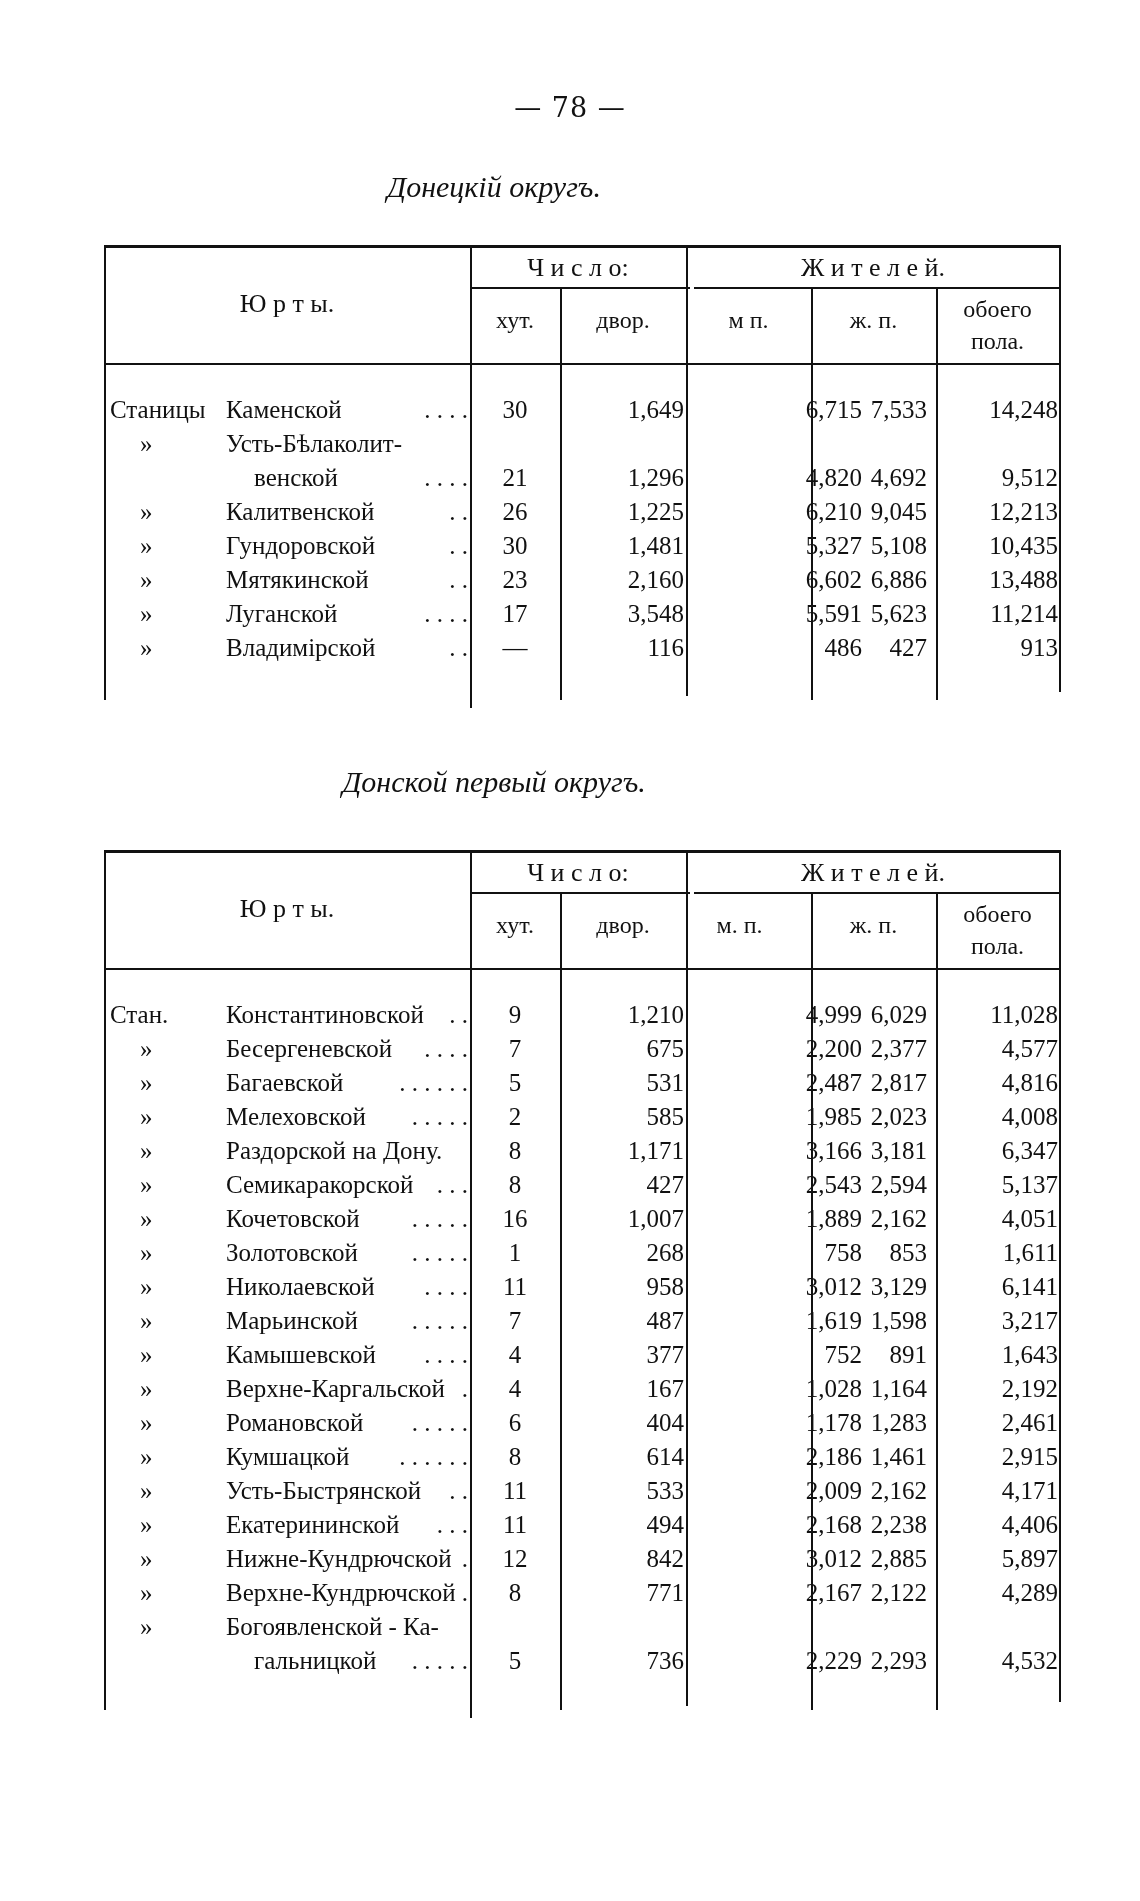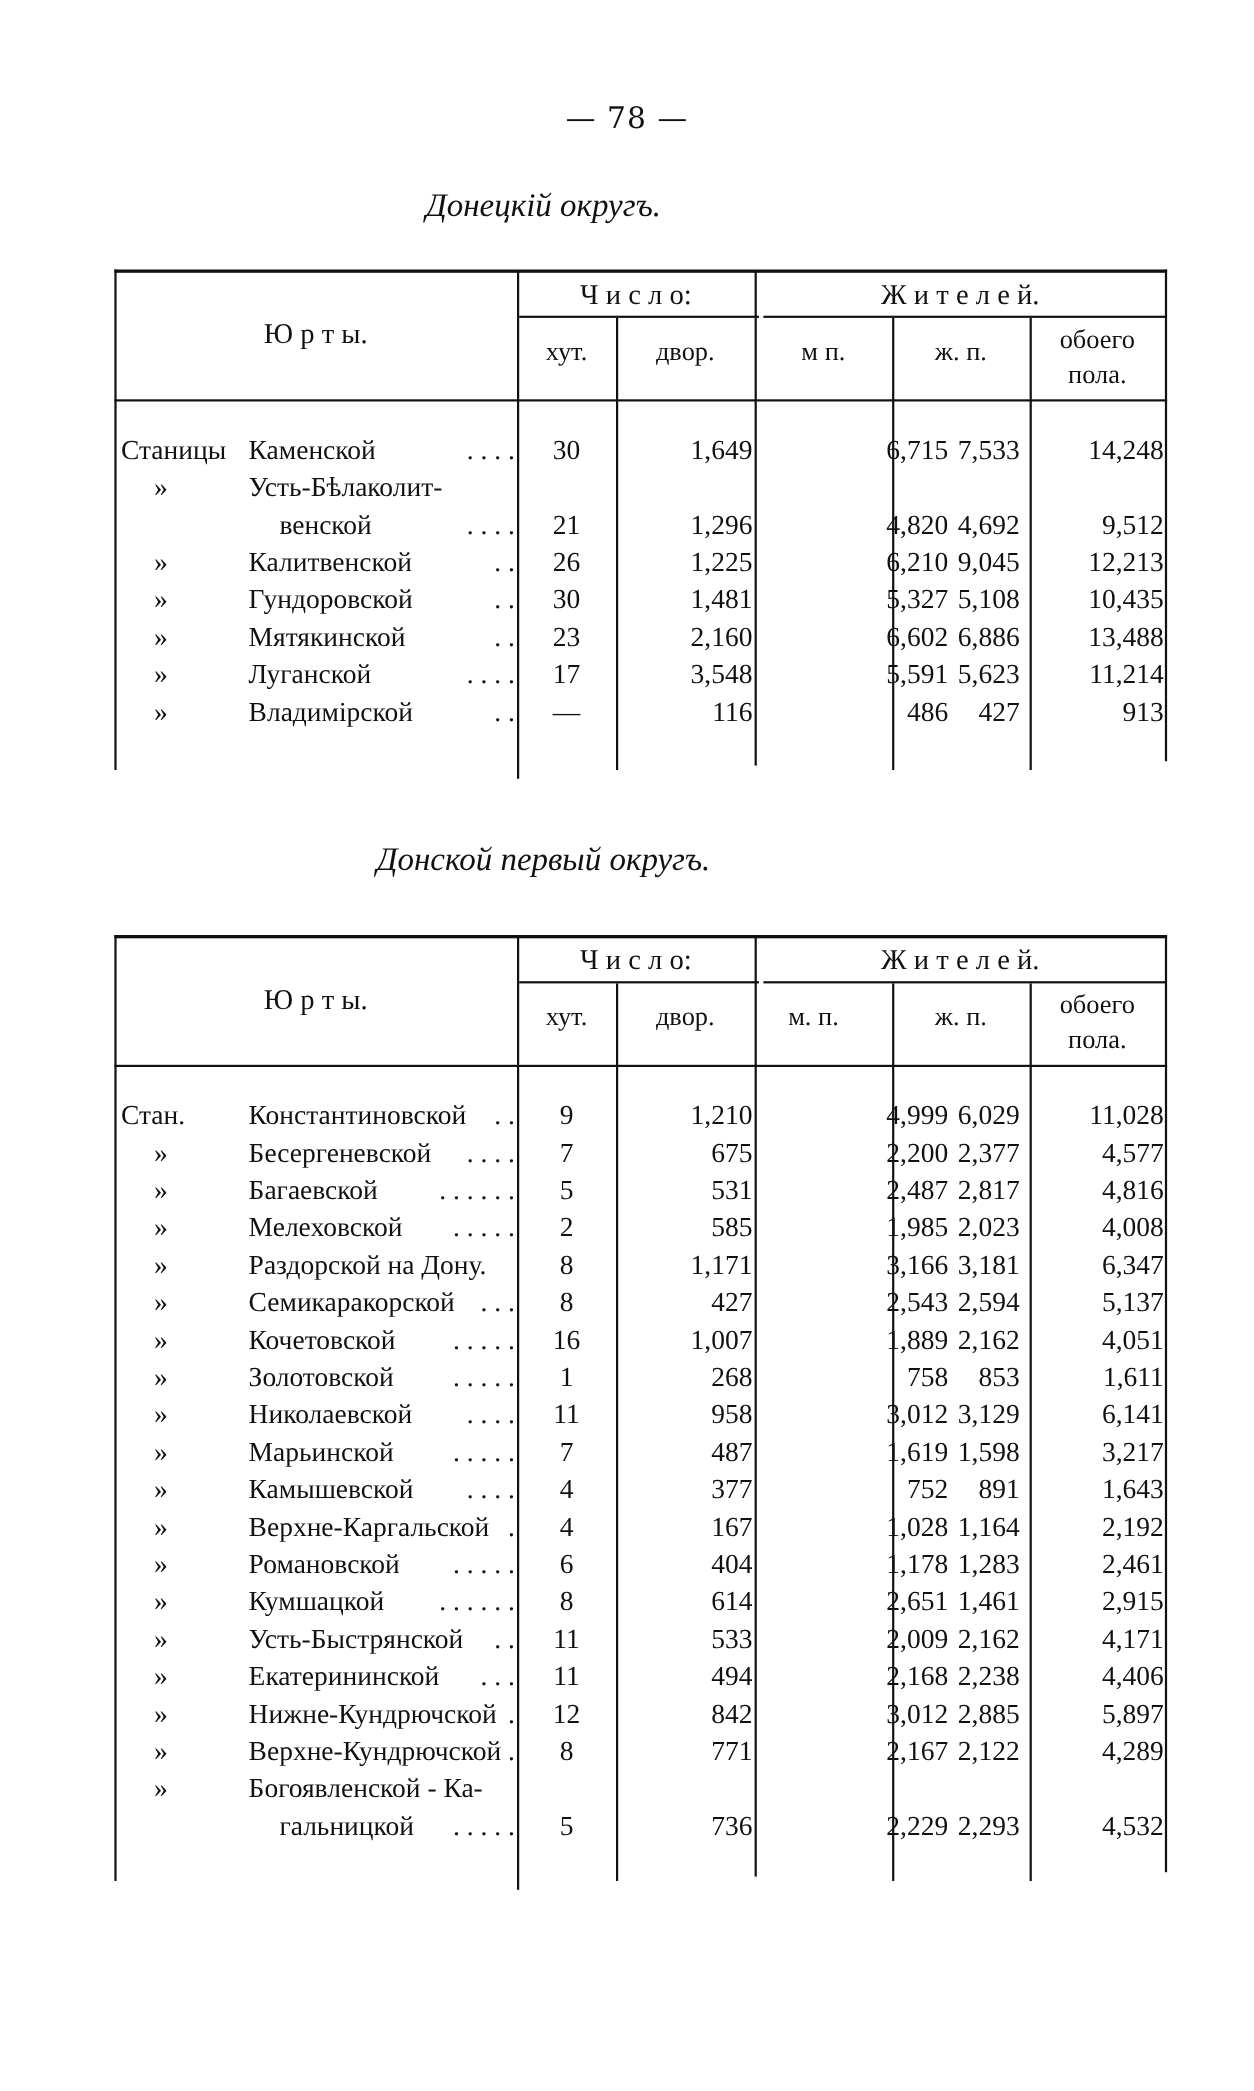--- a/index.html
+++ b/index.html
@@ -283,21 +283,21 @@
       <span class="c3">1,178</span>
       <span class="c4">1,283</span>
       <span class="c5">2,461</span>
     </div>
     <div class="row" style="top:590px">
       <span class="c-ditto">»</span>
       <span style="left:122px">Кумшацкой</span>
       <span class="leaders">. . . . . .</span>
       <span class="c1">8</span>
       <span class="c2">614</span>
-      <span class="c3">2,651</span>
+      <span class="c3">2,186</span>
       <span class="c4">1,461</span>
       <span class="c5">2,915</span>
     </div>
     <div class="row" style="top:624px">
       <span class="c-ditto">»</span>
       <span style="left:122px">Усть-Быстрянской</span>
       <span class="leaders">. .</span>
       <span class="c1">11</span>
       <span class="c2">533</span>
       <span class="c3">2,009</span>

